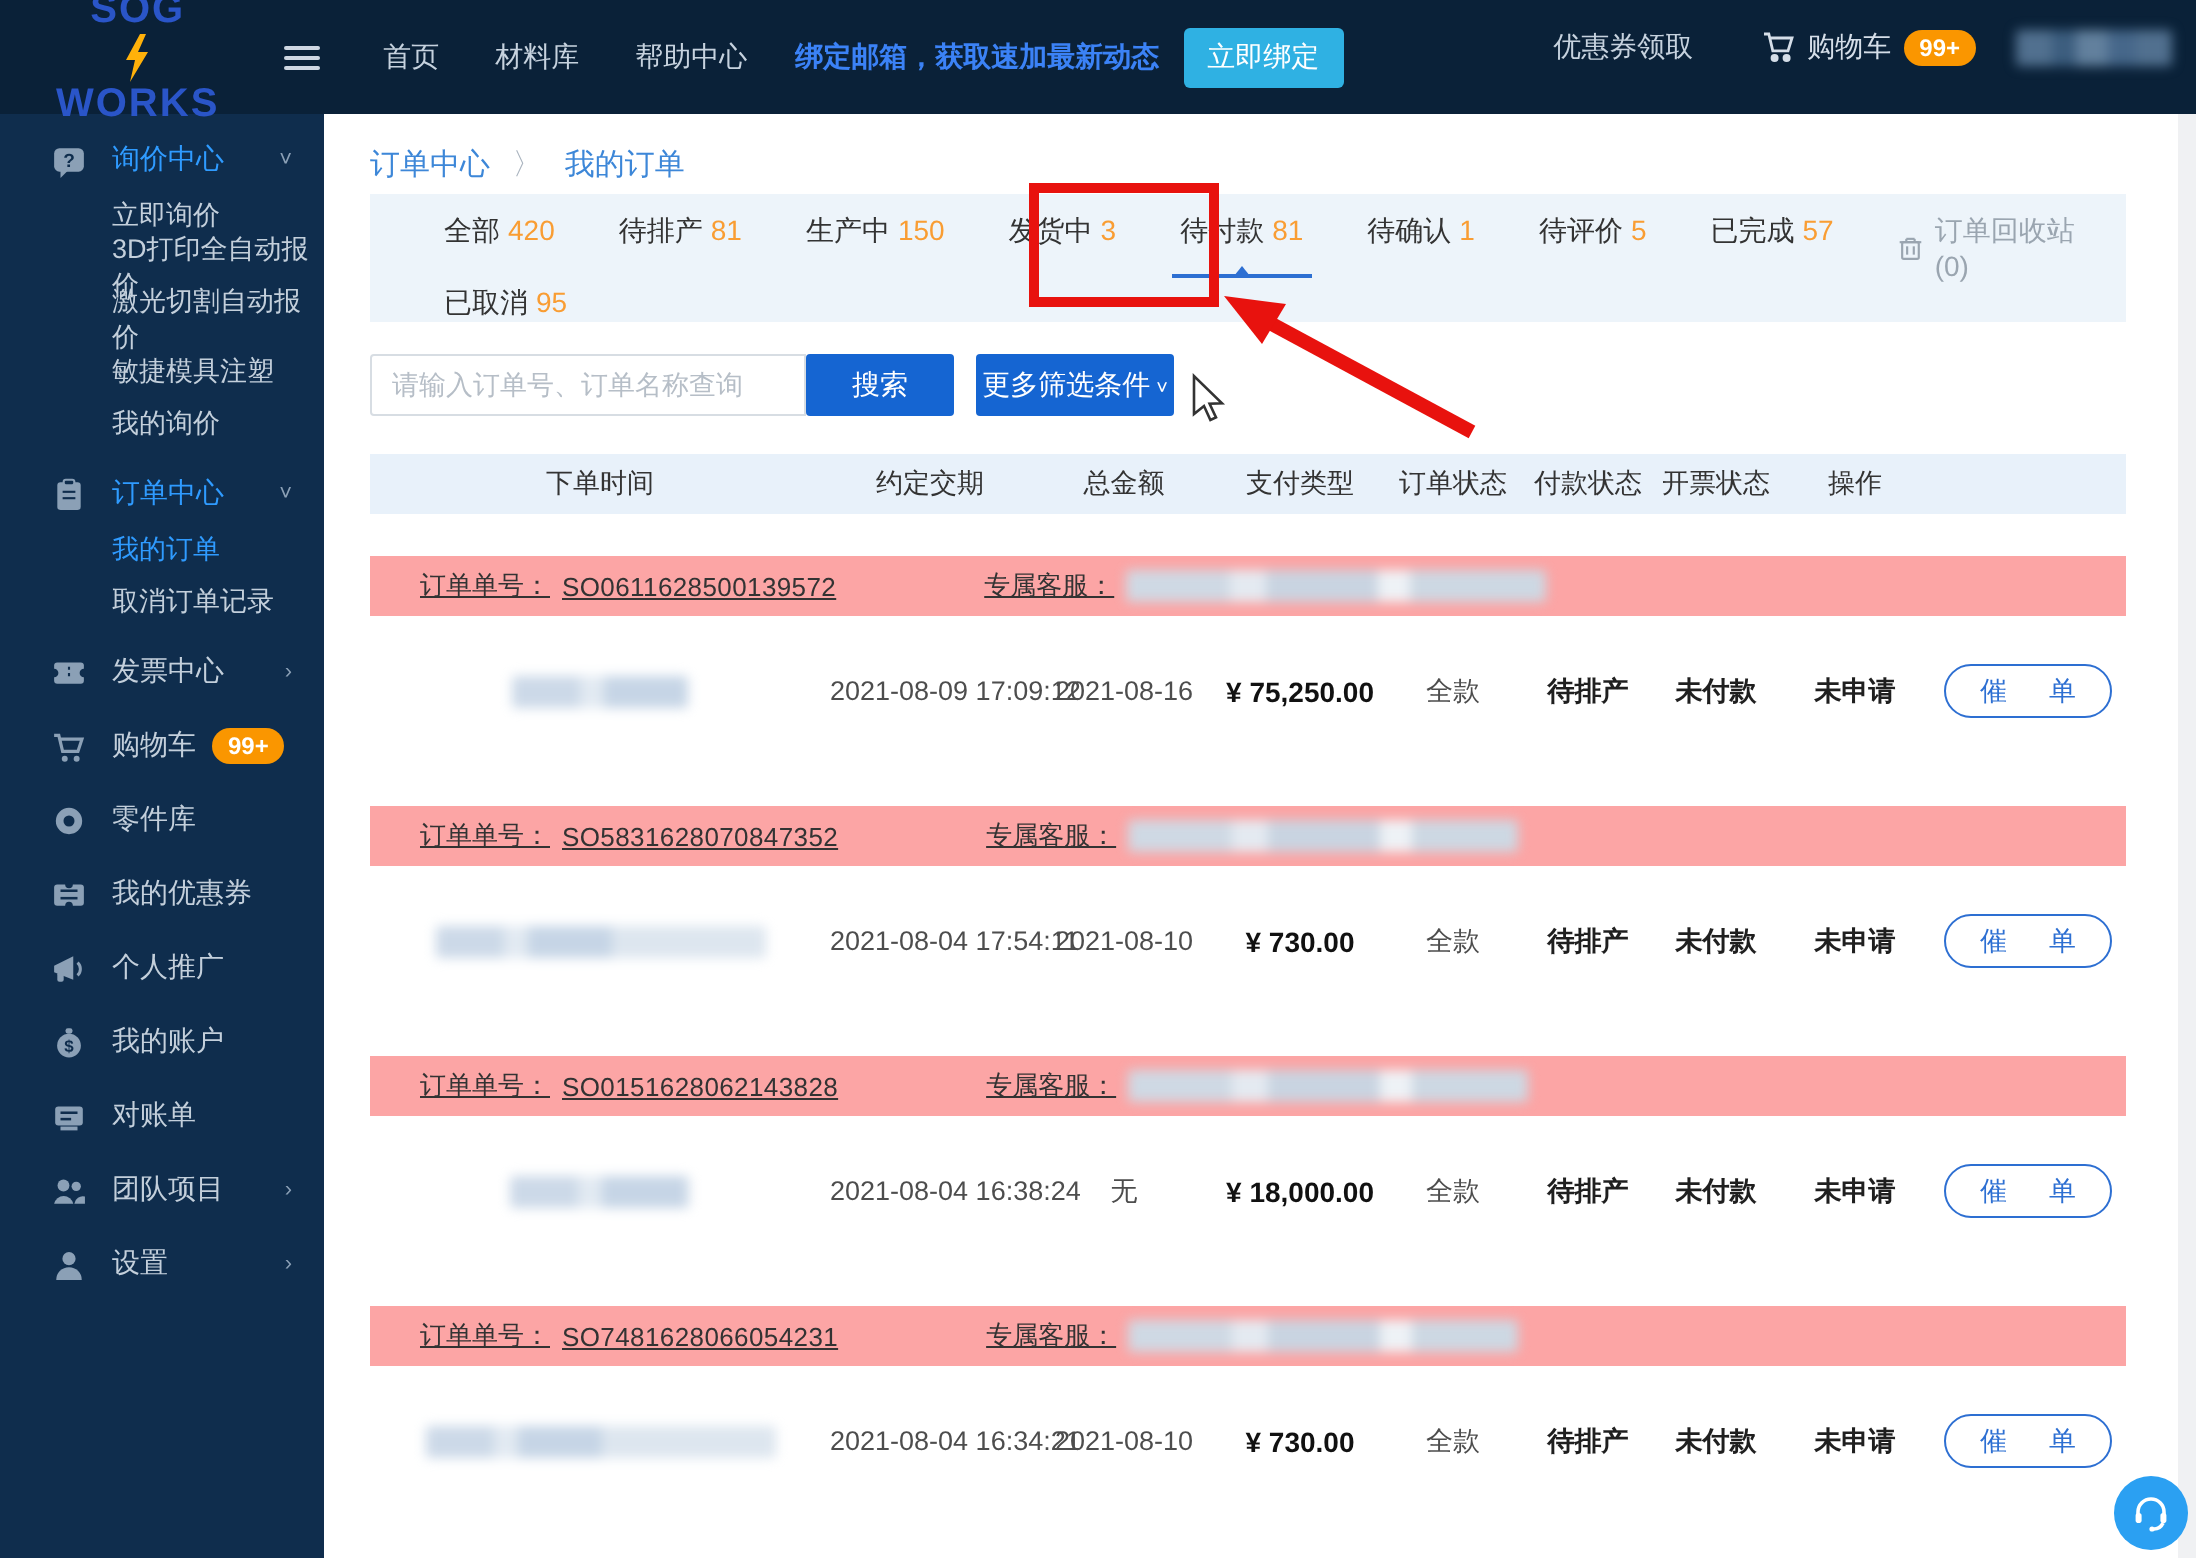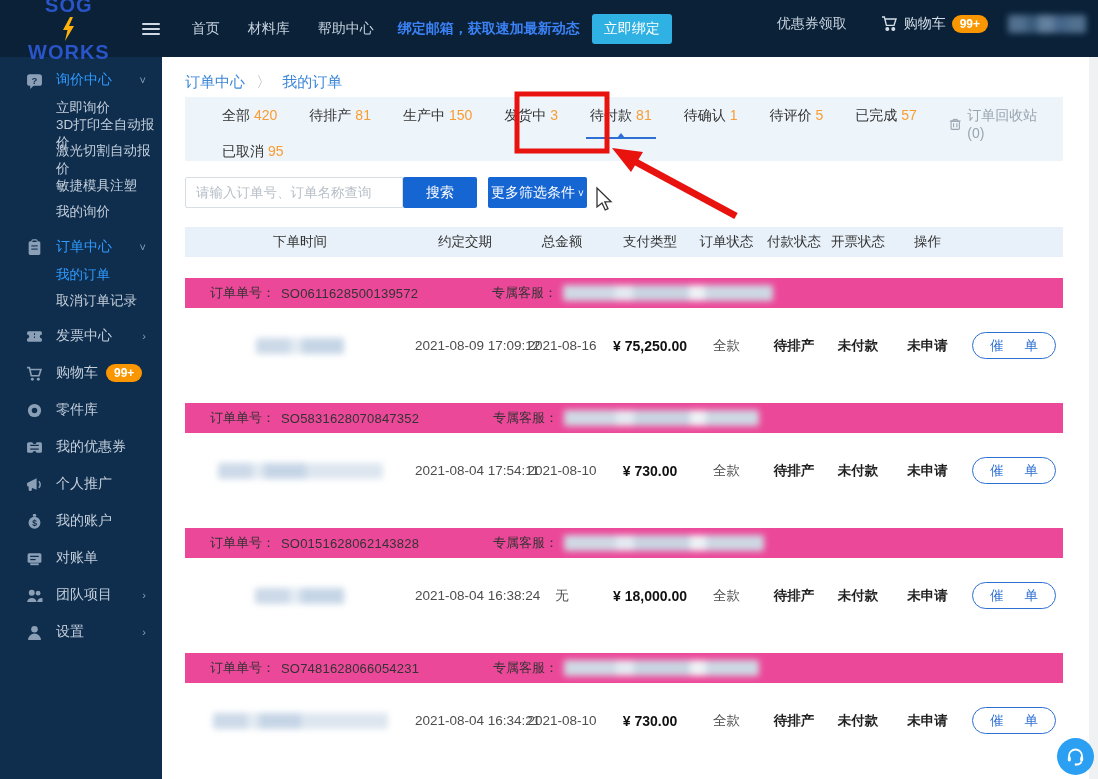--- a/index.html
+++ b/index.html
@@ -74,22 +74,22 @@
   .filter-btn { width:99px; margin-left:11px; }
   .filter-btn .fcaret { font-size:10px; margin-left:3px; }
   
   .grid { display:grid; grid-template-columns:230px 100px 94px 82px 71px 64px 64px 75px 98px; align-items:center; }
   .table-header { position:absolute; left:23px; top:170px; width:878px; height:30px;
     background:#e8f1fa; font-size:13.5px; color:#333; }
   .table-header .cell { text-align:center; white-space:nowrap; }
   .table-header .cell.name { text-align:left; padding-left:61px; }
   .orders { position:absolute; left:23px; top:221px; width:878px; }
   .order-group { margin-bottom:20px; }
-  .group-header { height:30px; background:#ec4899; display:flex; align-items:center;
-    font-size:13px; color:#333; padding-left:25px; }
+  .group-header { height:30px; background:#fca5a5; display:flex; align-items:center;
+    font-size:13px; color:#333; padding-left:25px;text-decoration:underline; }
   .order-no { margin-left:6px; letter-spacing:.2px; }
   .cs-label { margin-left:74px; }
   .cs-blur { height:16px; margin-left:6px; border-radius:2px;
     background:repeating-linear-gradient(90deg,#cfd9e4 0 52px,#e4eaf1 52px 70px,#c9d4e1 70px 126px,#eef2f6 126px 142px,#cdd8e3 142px 999px);
     filter:blur(3px); }
   .order-row { height:75px; font-size:13.5px; color:#4d4d4d; }
   .order-row .cell { text-align:center; white-space:nowrap; }
   .name-blur { height:16px; margin:0 auto; border-radius:2px;
     background:repeating-linear-gradient(90deg,#ccd9e8 0 34px,#e2eaf2 34px 46px,#c6d5e6 46px 88px,#dde6ef 88px 999px);
     filter:blur(3px); cursor:pointer; }

